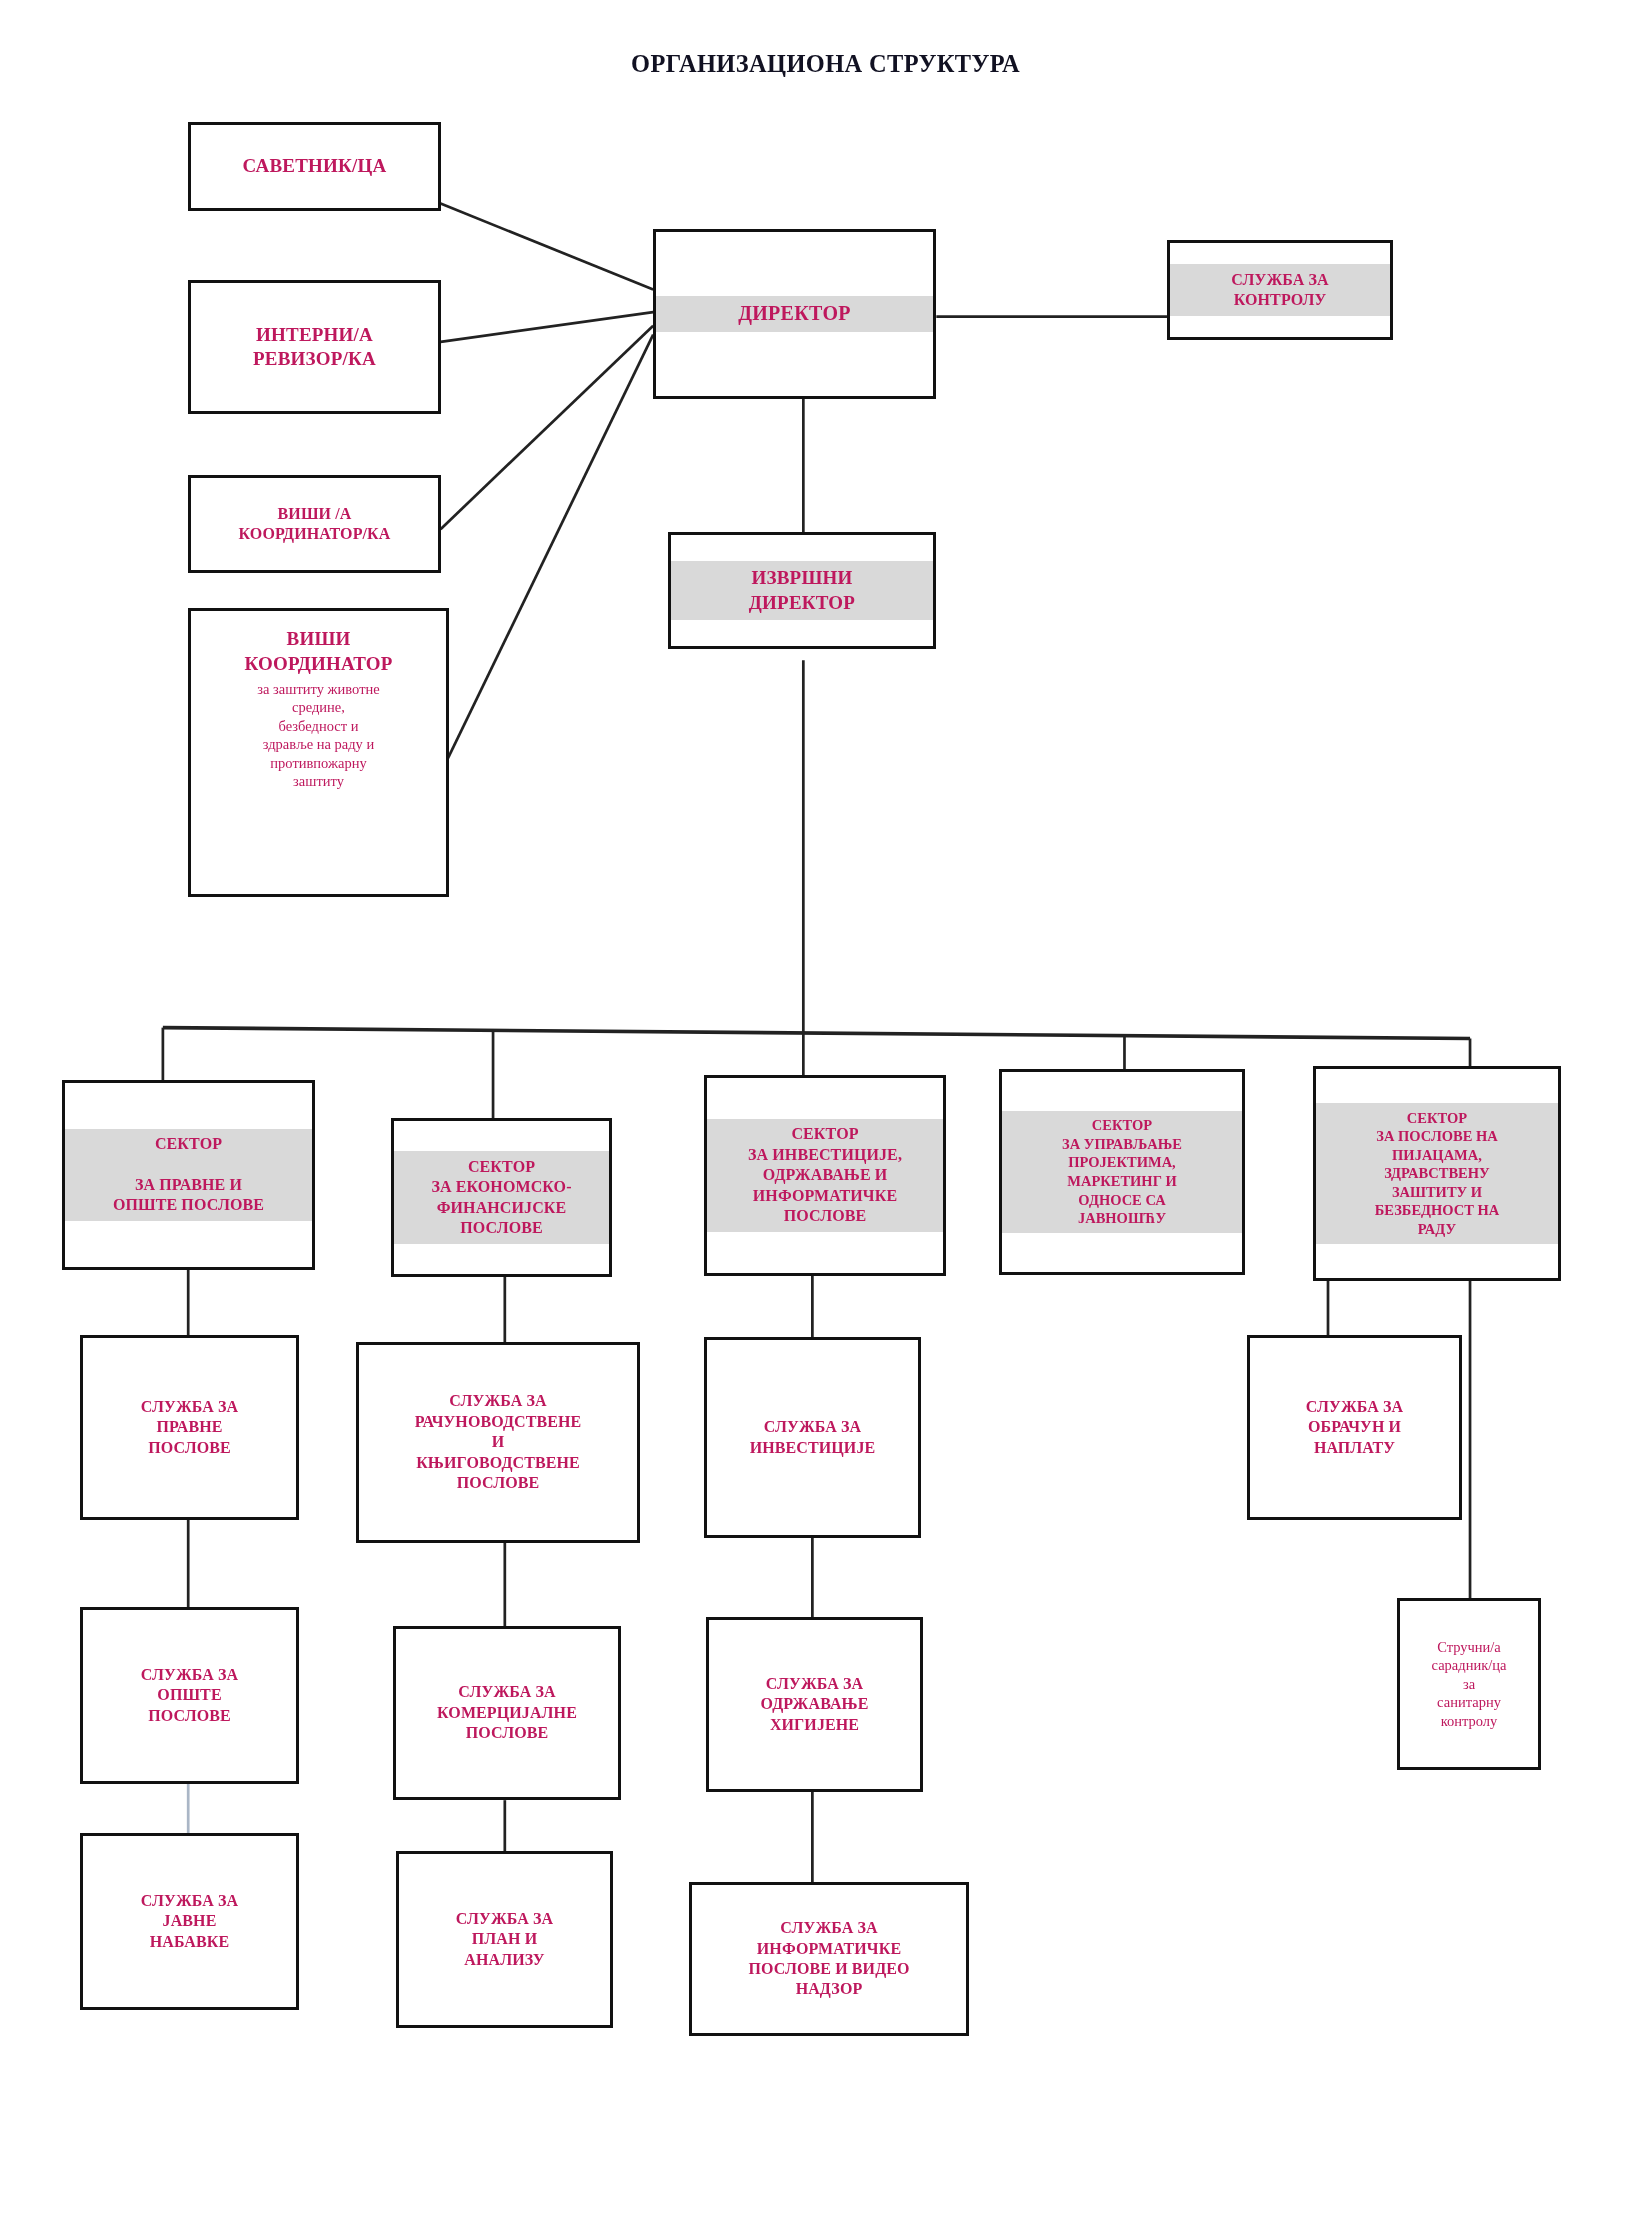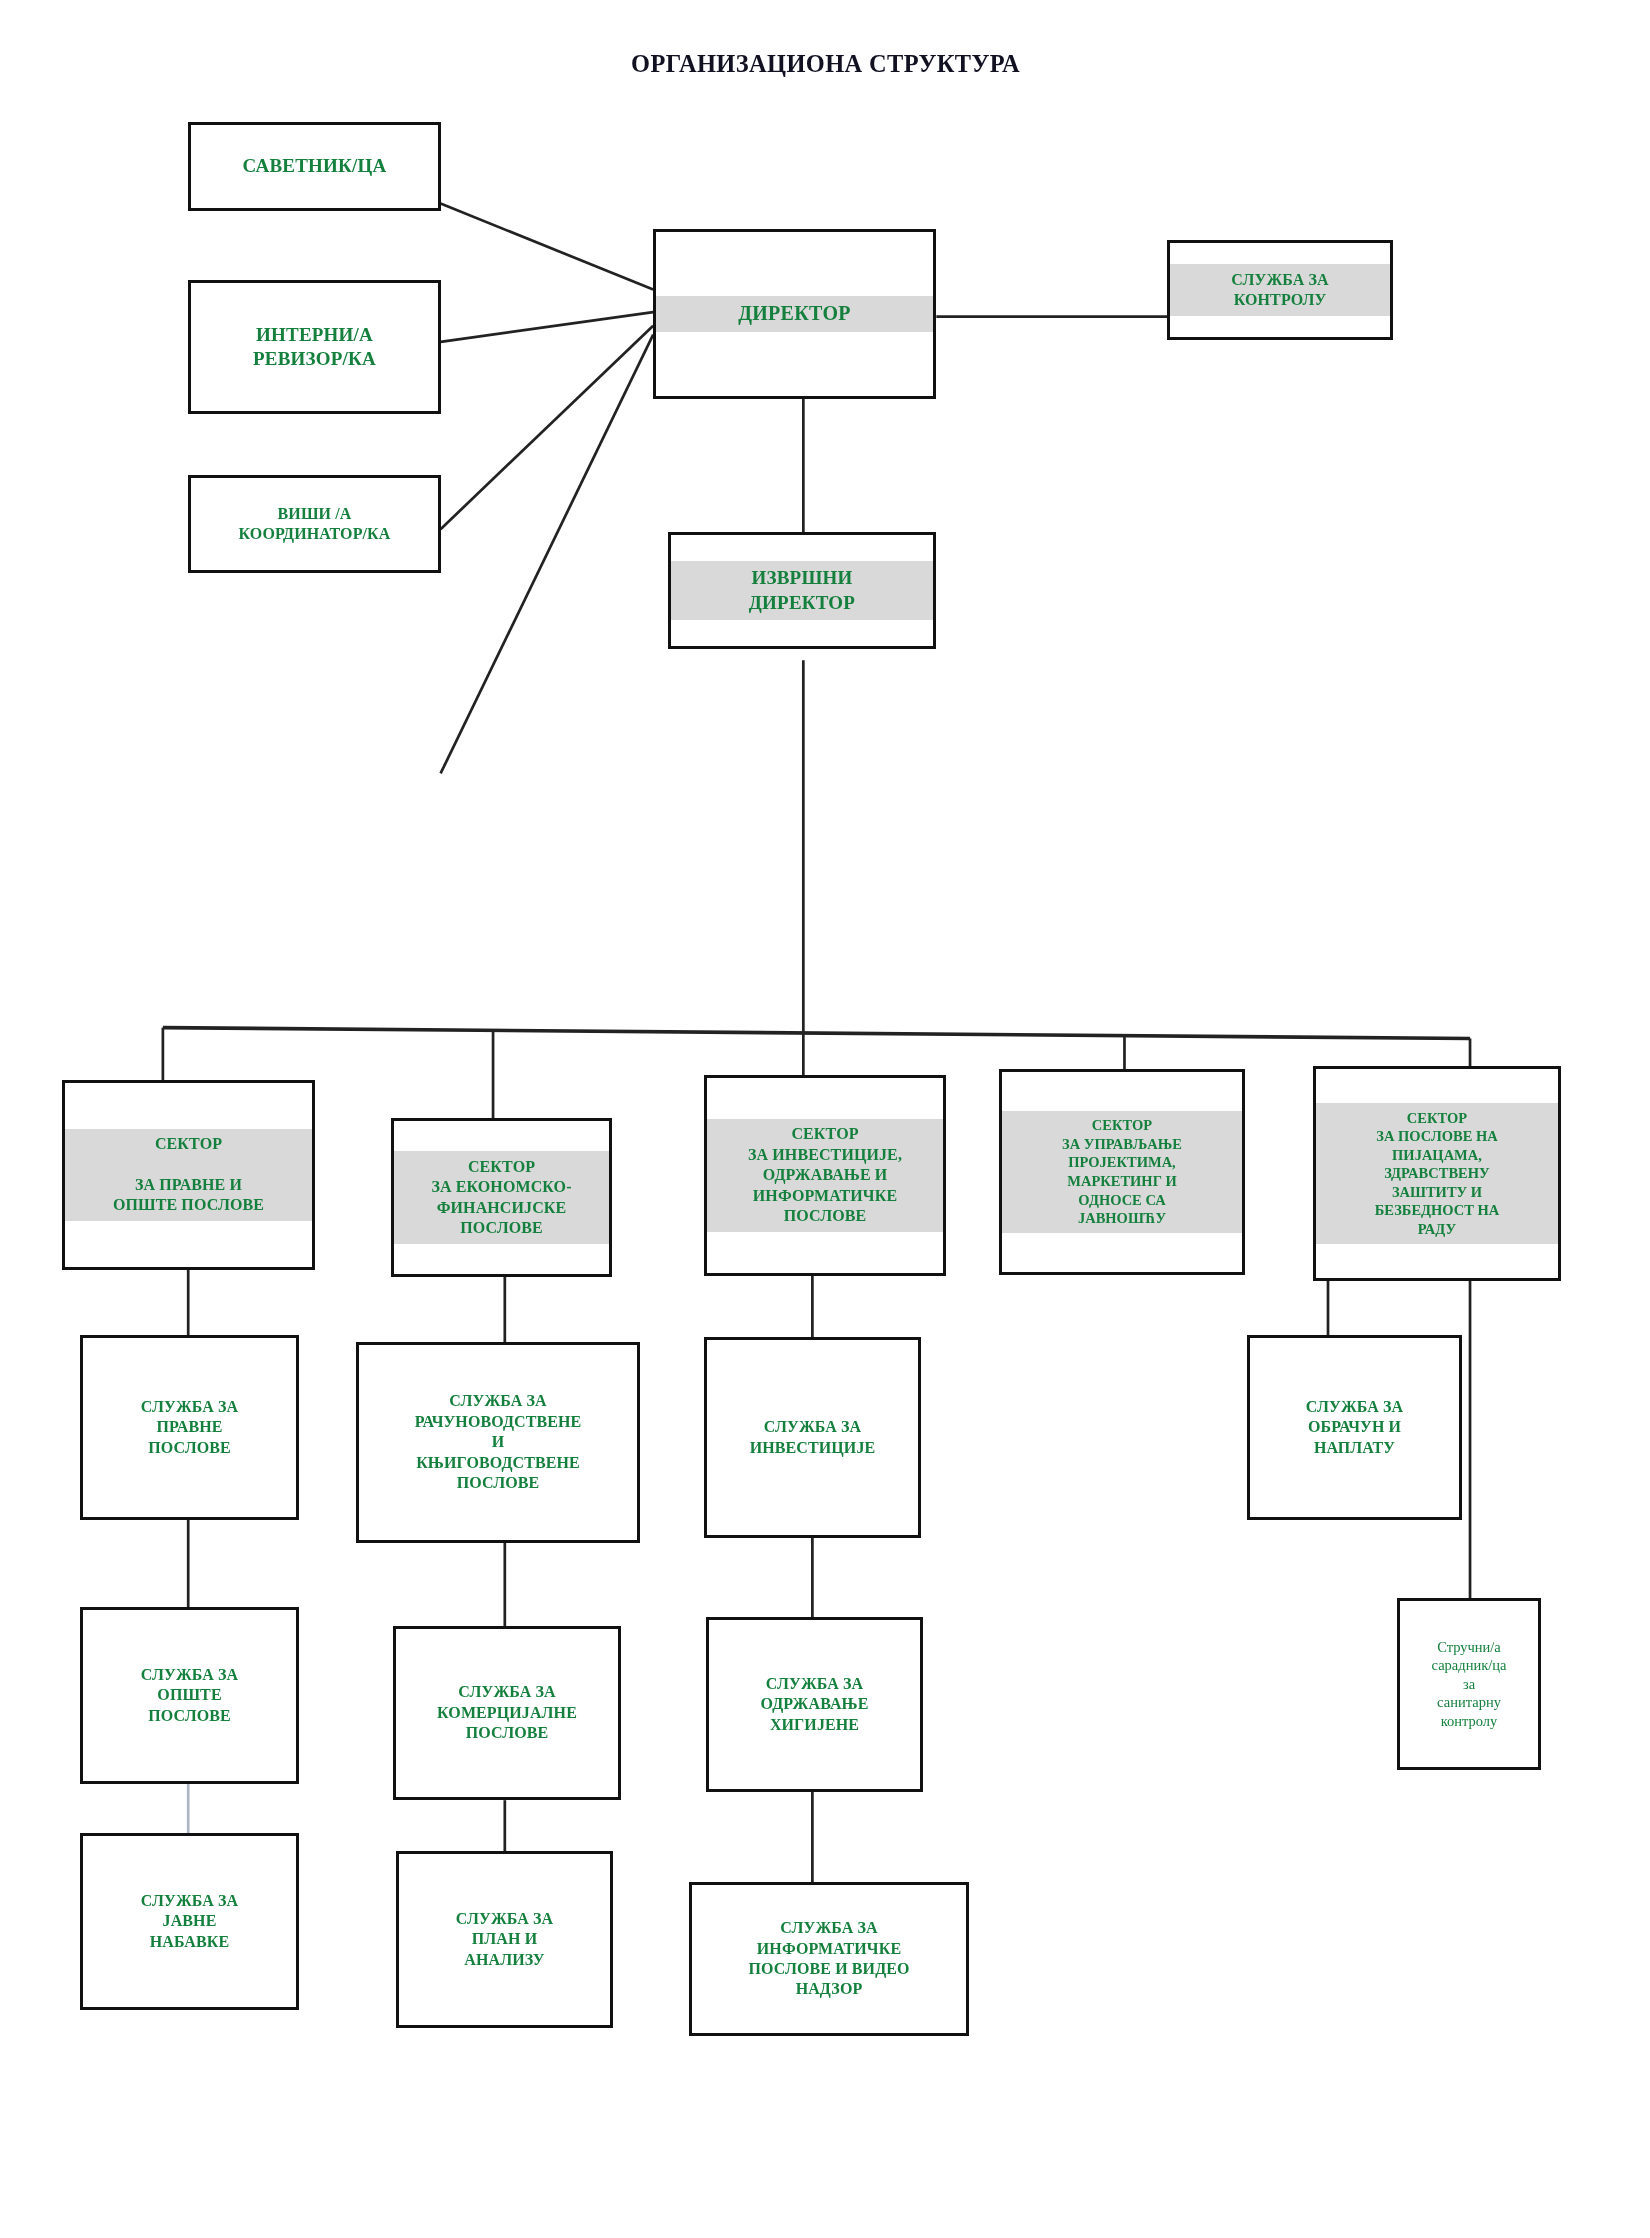--- a/index.html
+++ b/index.html
@@ -32,21 +32,21 @@
     display: flex;
     align-items: center;
     justify-content: center;
     text-align: center;
   }
   .node .inner {
     width: 100%;
     display: block;
     text-align: center;
     line-height: 1.28;
-    color: #15803d;
+    color: #be185d;
   }
   .node .inner.hl {
     background: #d9d9d9;
     padding: 5.4px 3.6px;
   }
   .ttl {
     position: absolute;
     width: 1651px;
     text-align: center;
     font-weight: bold;
@@ -117,20 +117,30 @@
   <div class="node" style="left:188px; top:475px; width:253px; height:98px;">
     <span class="inner l4" style="white-space:pre-line;">ВИШИ /А
 КООРДИНАТОР/КА</span>
   </div>
 
   <div class="node" style="left:188px; top:280px; width:253px; height:134px;">
     <span class="inner l2" style="white-space:pre-line;">ИНТЕРНИ/А
 РЕВИЗОР/КА</span>
   </div>
 
+  <div class="node" style="left:188px; top:608px; width:261px; height:289px; flex-direction:column; justify-content:flex-start; padding-top:16.3px;">
+    <span class="inner l2" style="white-space:pre-line;">ВИШИ
+КООРДИНАТОР</span>
+    <span class="inner norm" style="white-space:pre-line; margin-top:3.6px;">за заштиту животне
+средине,
+безбедност и
+здравље на раду и
+противпожарну
+заштиту</span>
+  </div>
 
   <div class="node" style="left:653px; top:229px; width:283px; height:170px;">
     <span class="inner l1 hl" style="white-space:pre-line;">ДИРЕКТОР</span>
   </div>
 
   <div class="node" style="left:1167px; top:240px; width:226px; height:100px;">
     <span class="inner l4 hl" style="white-space:pre-line;">СЛУЖБА ЗА
 КОНТРОЛУ</span>
   </div>
 

